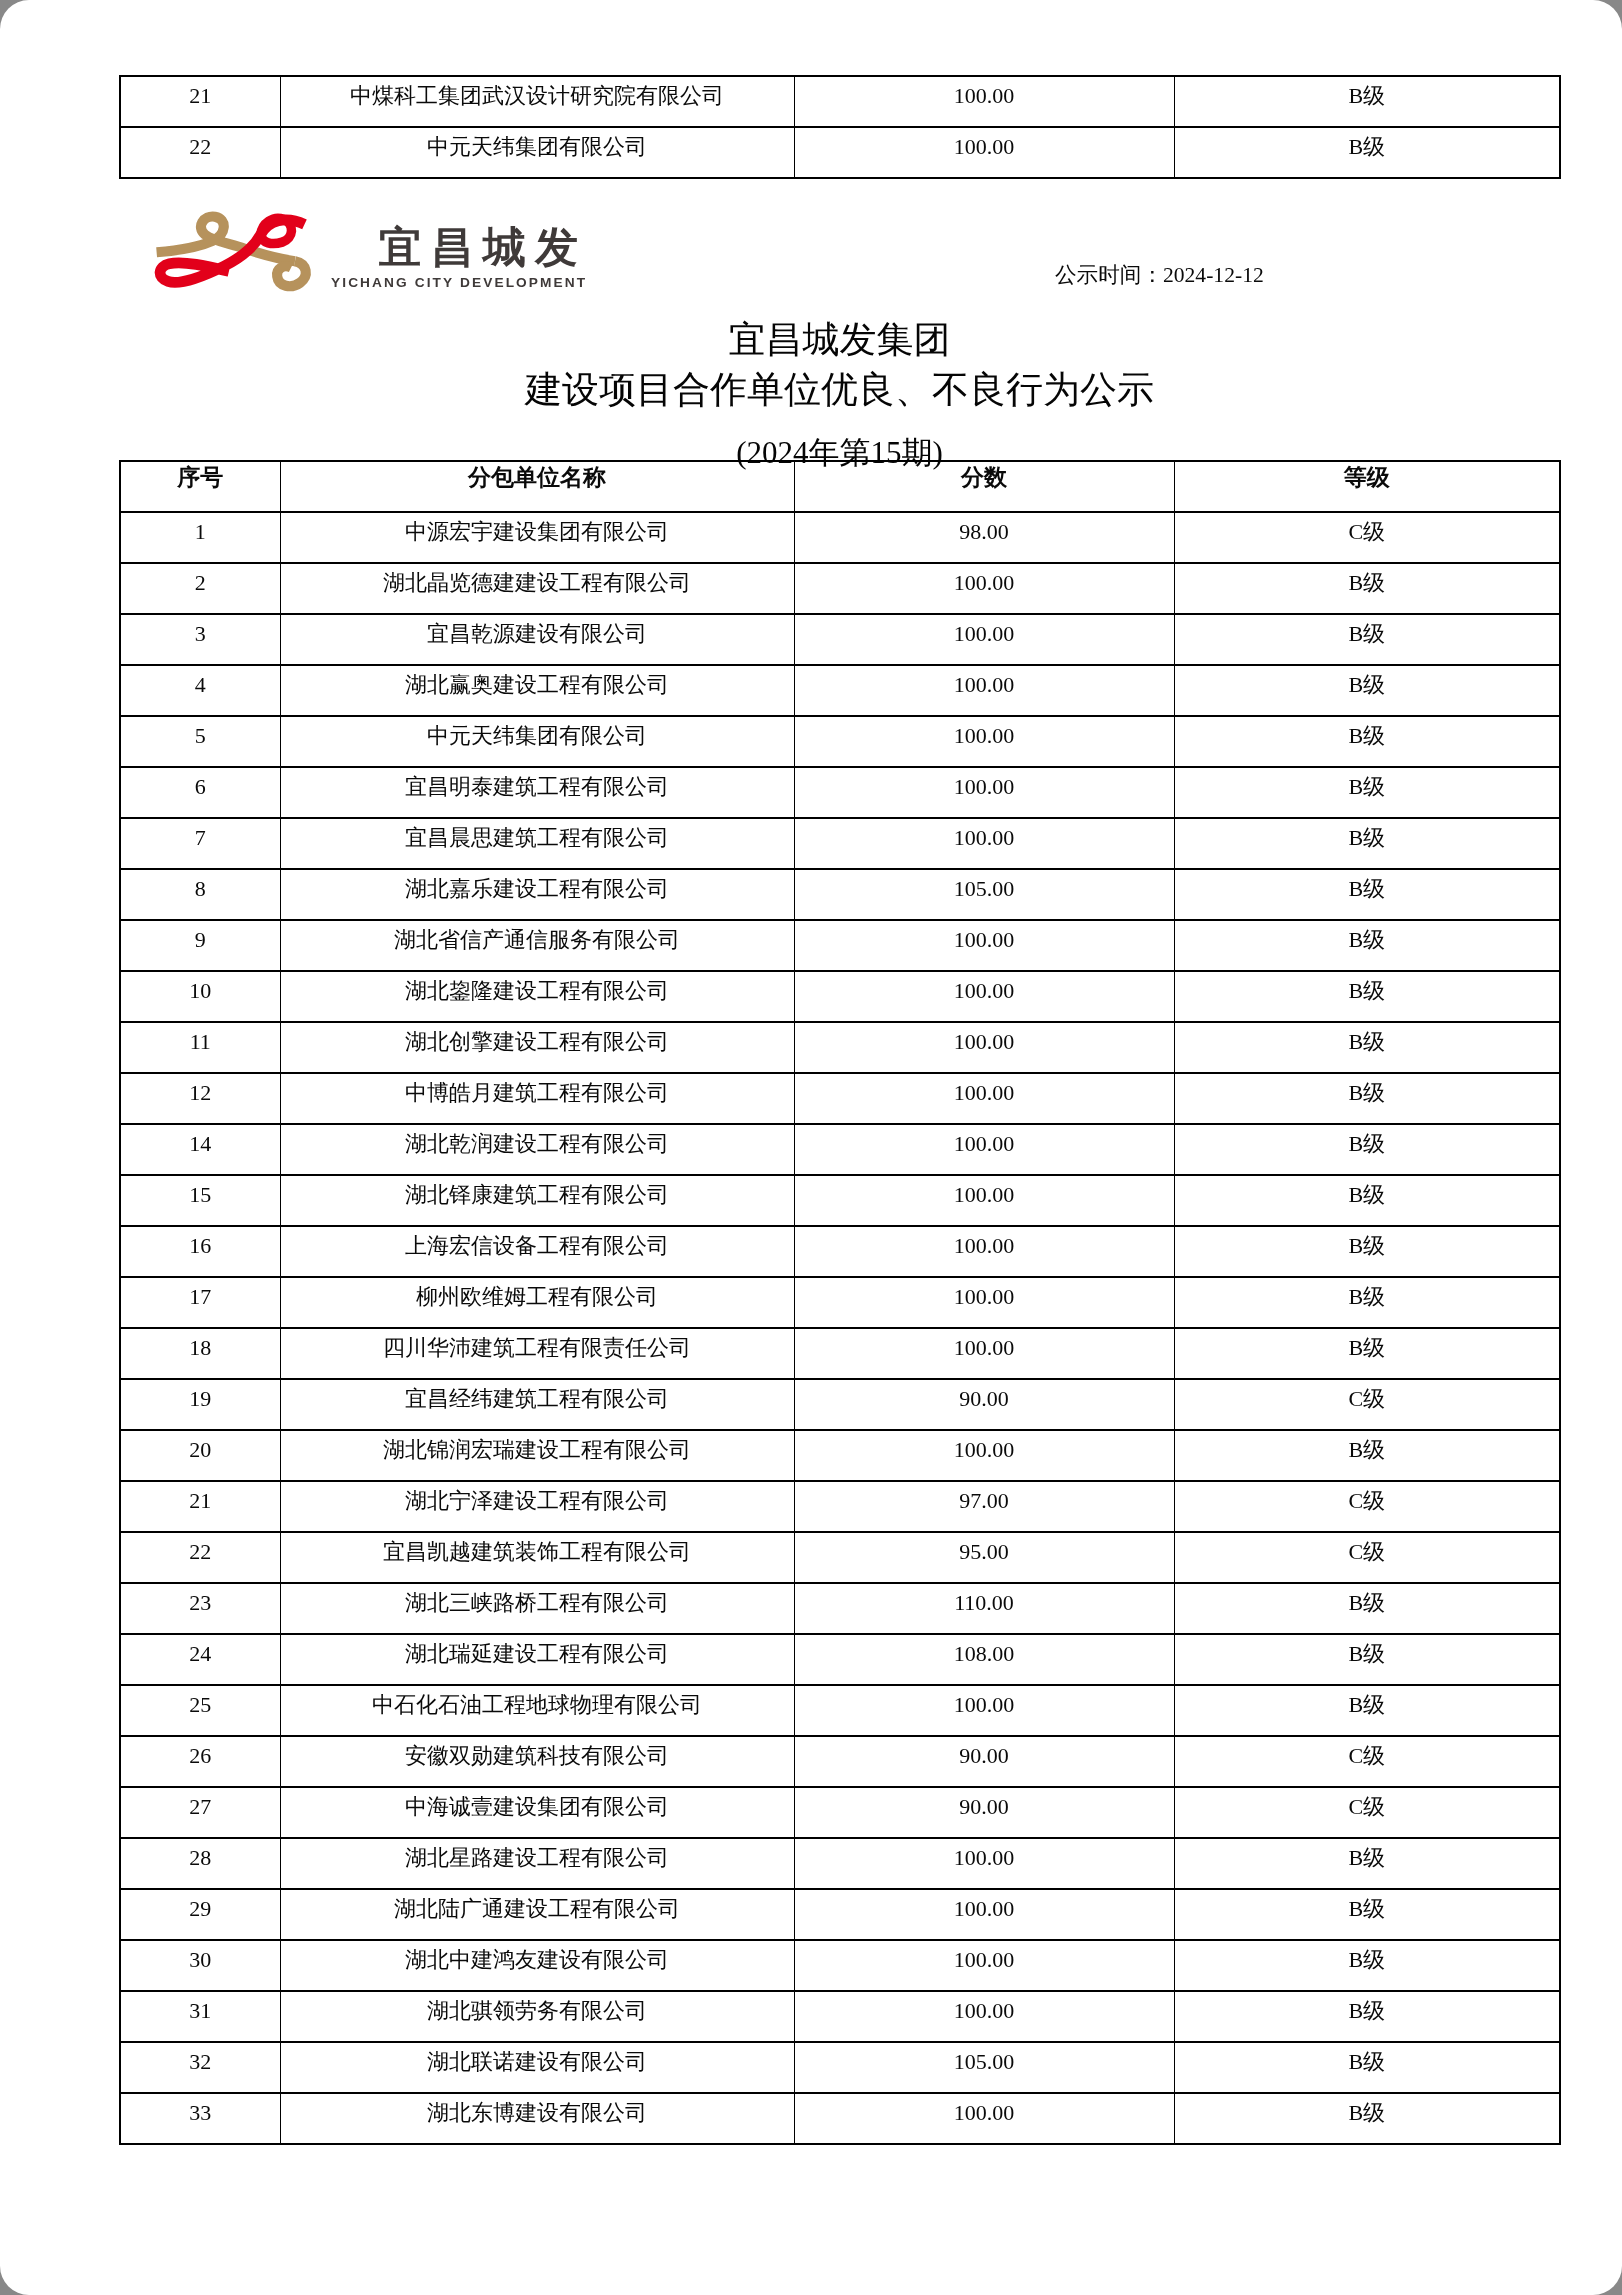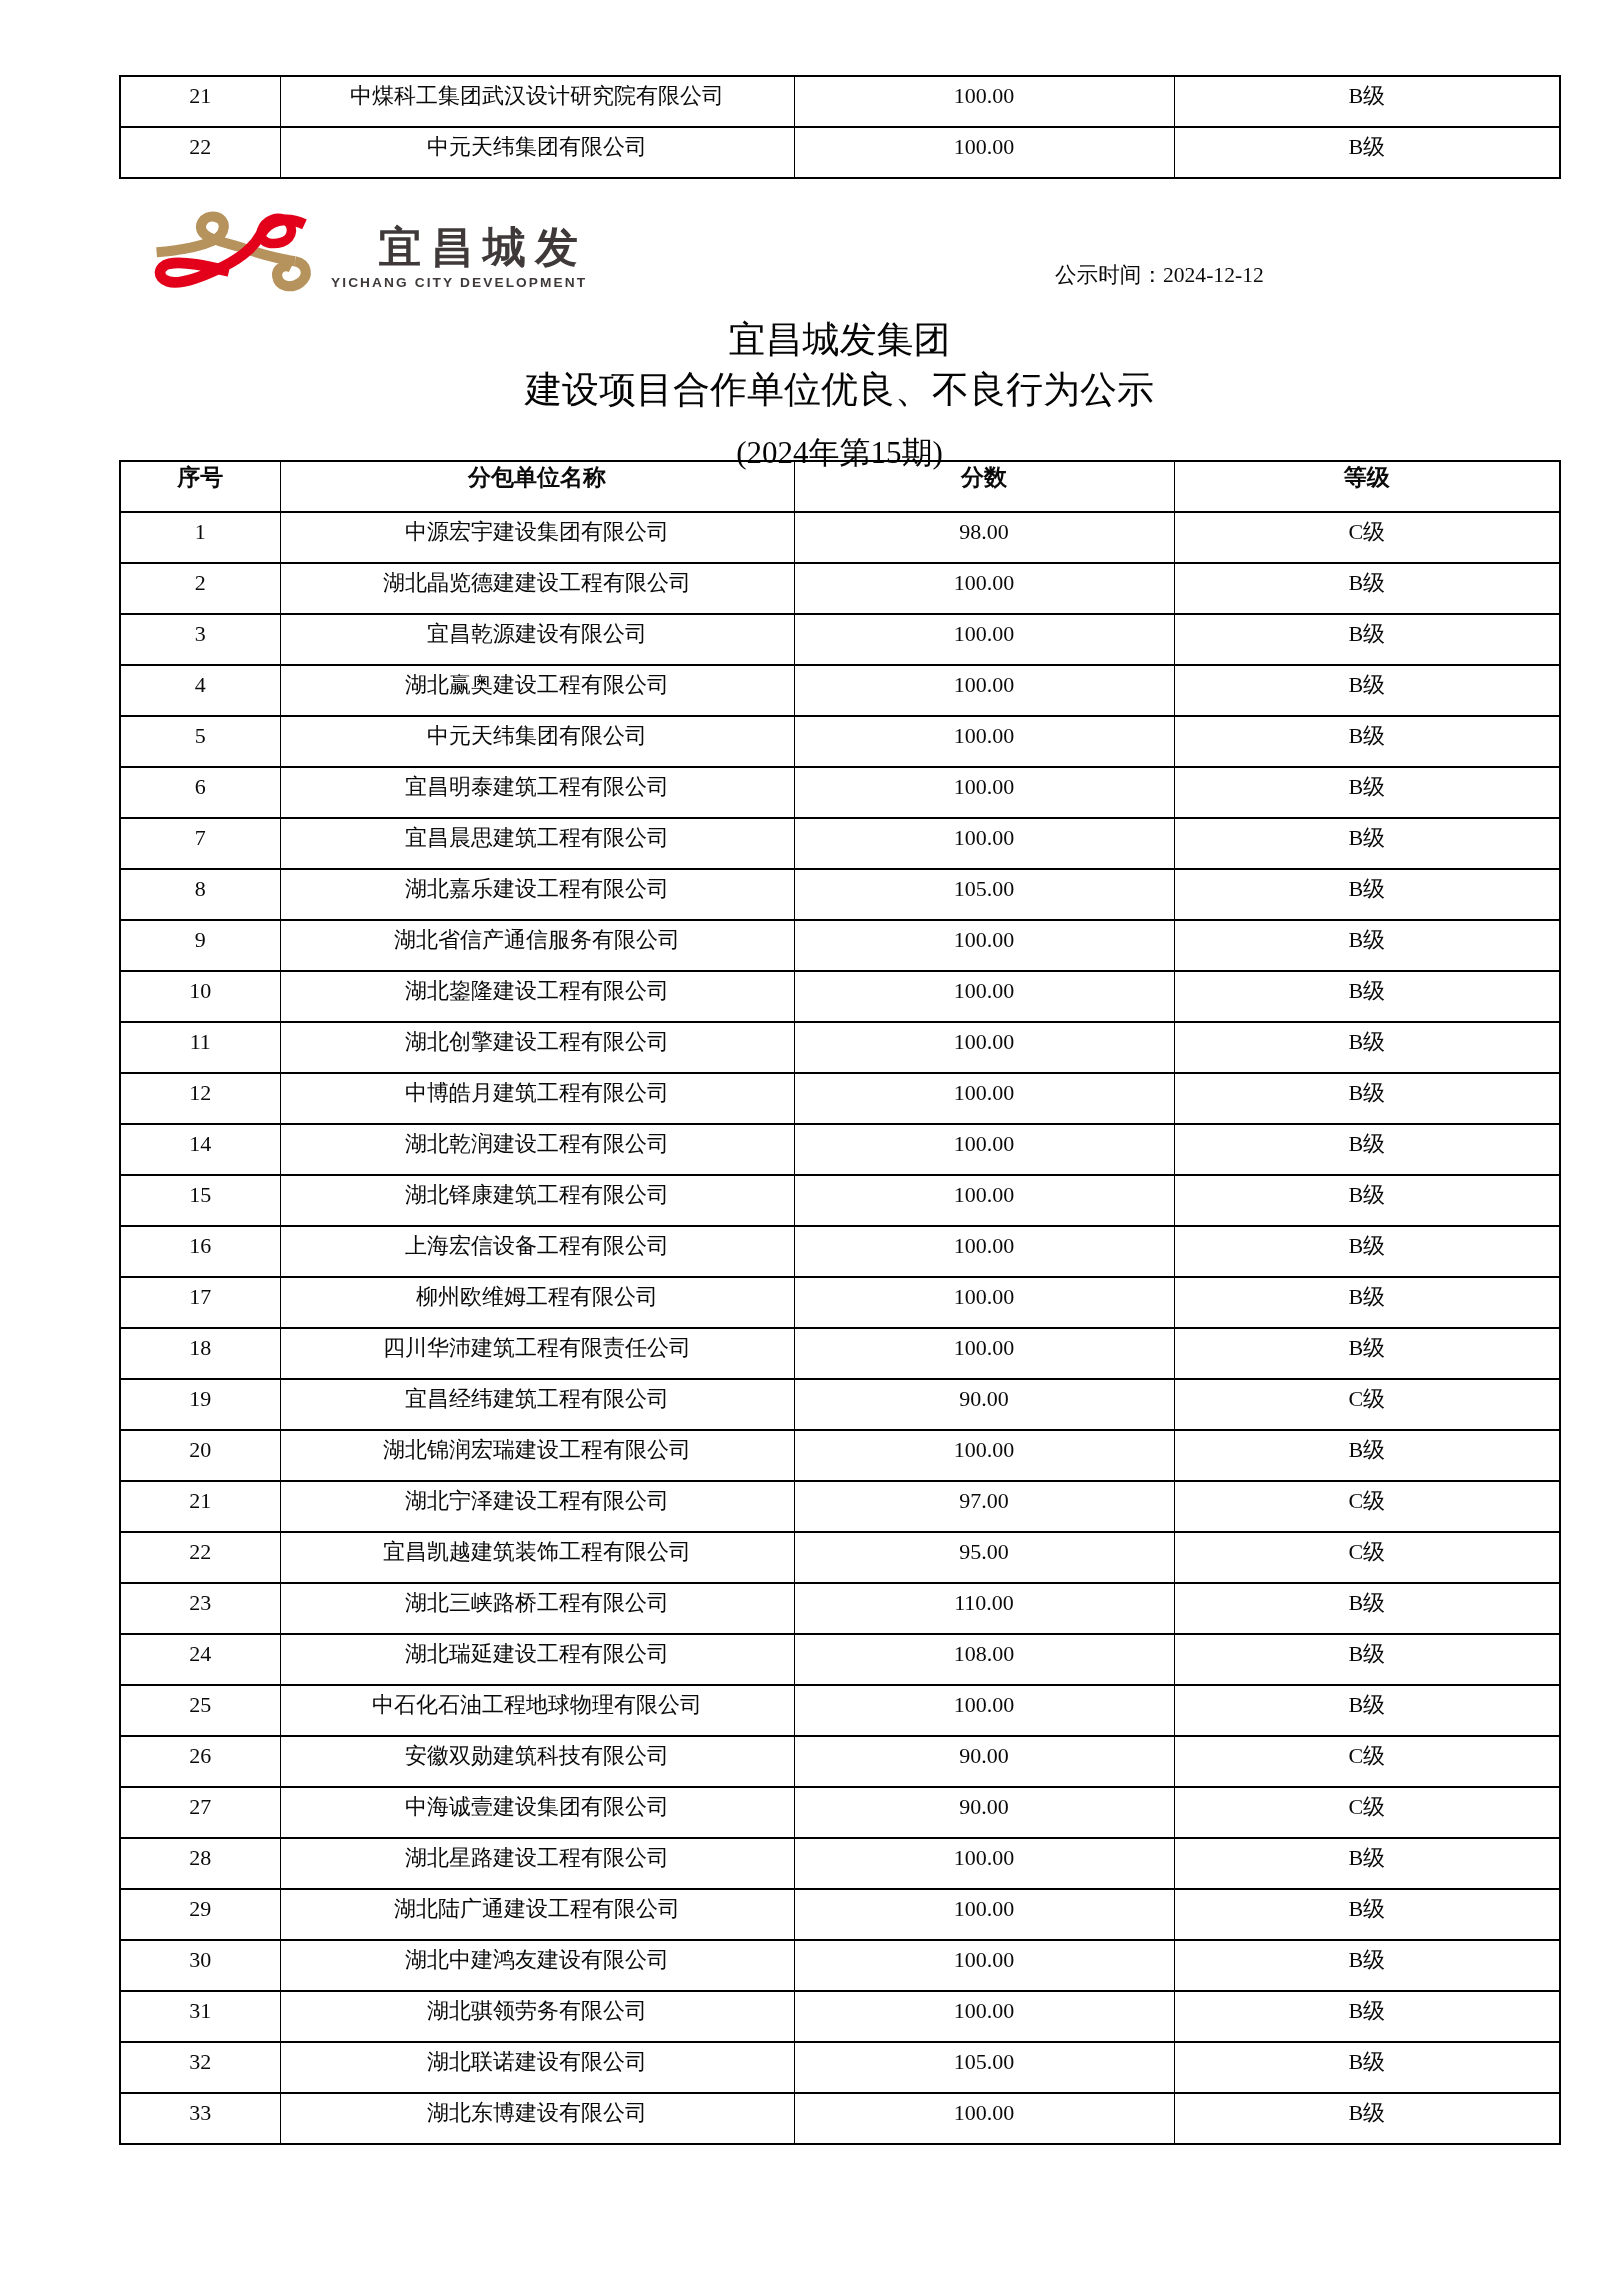--- a/index.html
+++ b/index.html
@@ -4,20 +4,21 @@
 <style>
   html,body{margin:0;padding:0;background:#888;}
   .page{
     position:relative;
     width:1622px;
     height:2295px;
     background:#ffffff;
     font-family:"Liberation Serif","DejaVu Serif",serif;
     color:#0a0a0a;
     overflow:hidden;
+    border-radius:29px;
   }
 
   
   table.sheet{
     border-collapse:collapse;
     table-layout:fixed;
     width:1441px;
     border:2px solid #000;
   }
   table.sheet td, table.sheet th{

